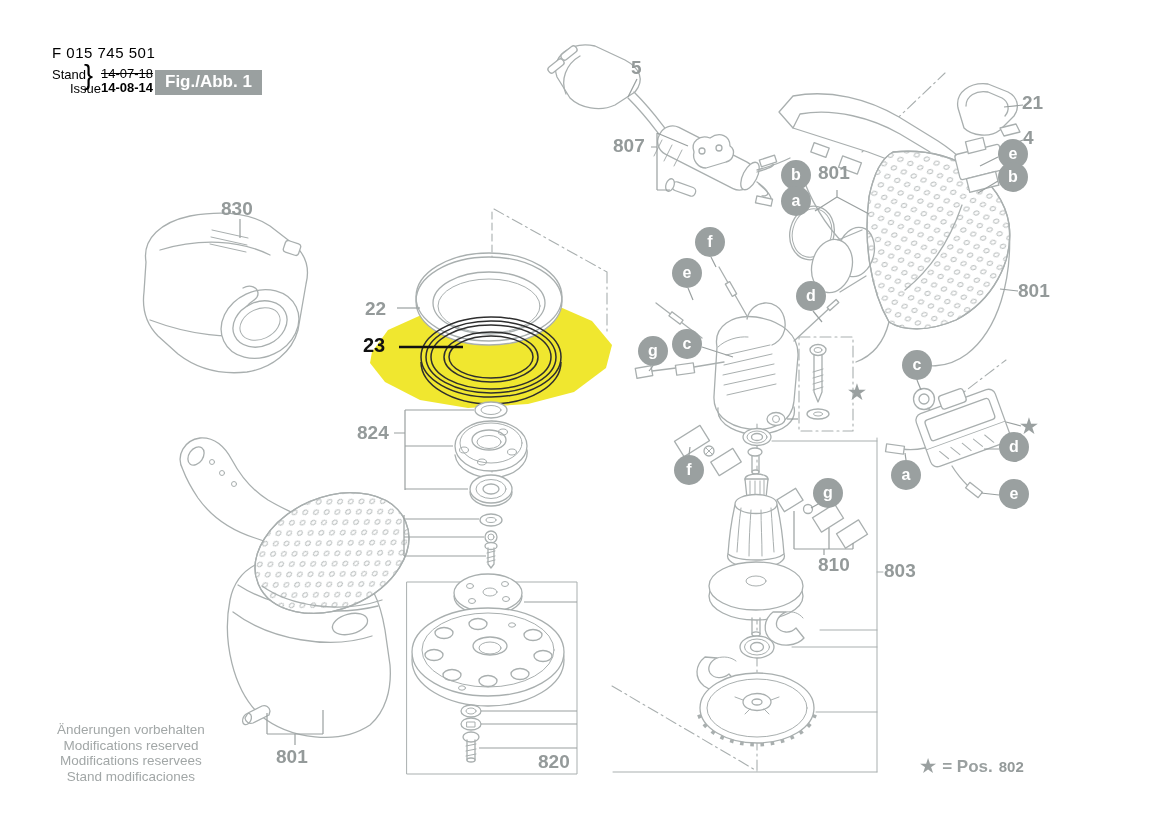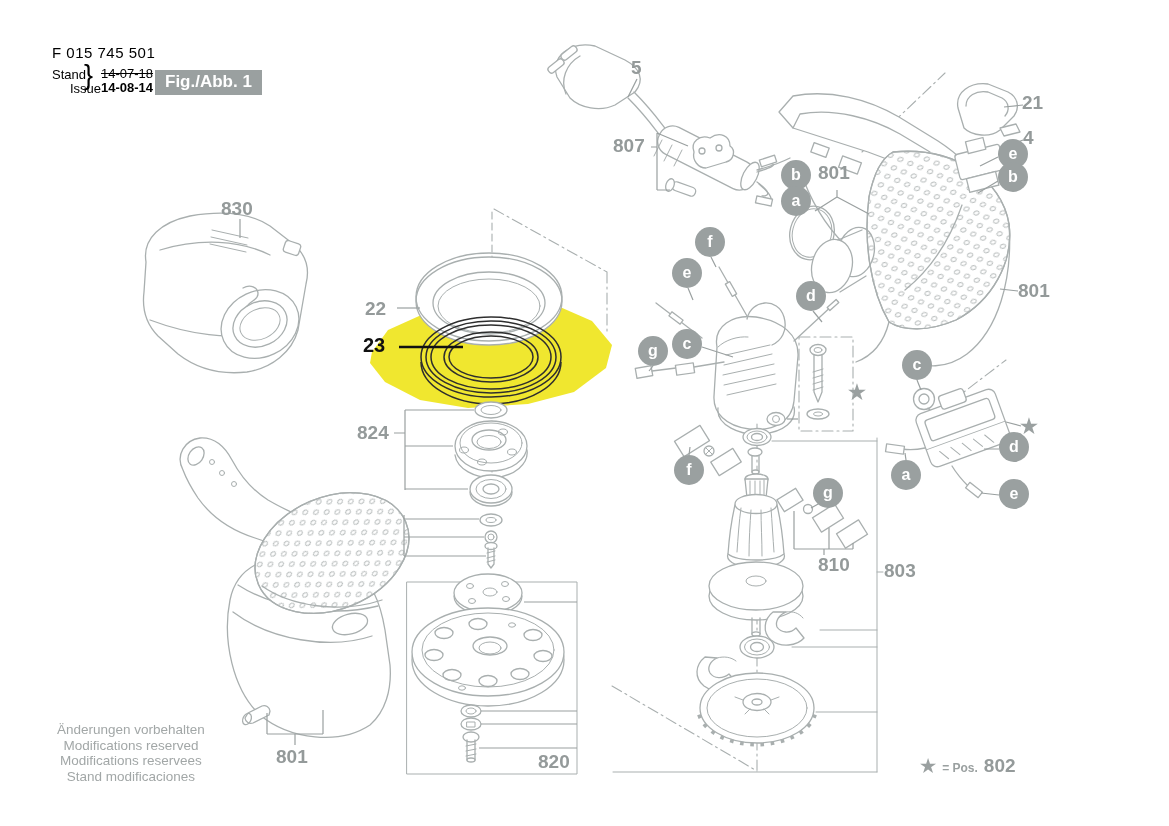--- a/index.html
+++ b/index.html
@@ -21,22 +21,22 @@
   .plabel{position:absolute;color:#949a9a;font-weight:bold;font-size:19px;line-height:19px;}
   .hl{color:#111;font-size:20px;}
   .bub{position:absolute;width:30px;height:30px;border-radius:50%;background:#9aa0a0;
        color:#fff;font-weight:bold;font-size:16px;display:flex;align-items:center;
        justify-content:center;line-height:30px;}
   .star{position:absolute;color:#9aa0a0;font-size:20px;font-weight:bold;}
   .foot{position:absolute;left:57px;top:722px;color:#a2a7a7;font-size:13.5px;line-height:15.5px;text-align:center;}
   .legend{position:absolute;left:920px;top:755px;color:#9aa0a0;font-weight:bold;
           display:flex;align-items:baseline;gap:6px;}
   .legend .lstar{font-size:18px;}
-  .legend .leq{font-size:12px;}
-  .legend .lnum{font-size:19px;color:#949a9a;}
+  .legend .leq{font-size:17px;}
+  .legend .lnum{font-size:15px;color:#949a9a;}
 </style>
 </head>
 <body>
 
 <div id="stage">
 
 <svg id="art" viewBox="0 0 1169 826">
   <defs>
     <pattern id="perf" width="17" height="13" patternUnits="userSpaceOnUse" patternTransform="rotate(-15)">
       <ellipse cx="4" cy="3.5" rx="2.8" ry="2" fill="#fff" stroke="#aab0b0" stroke-width="0.9"></ellipse>

